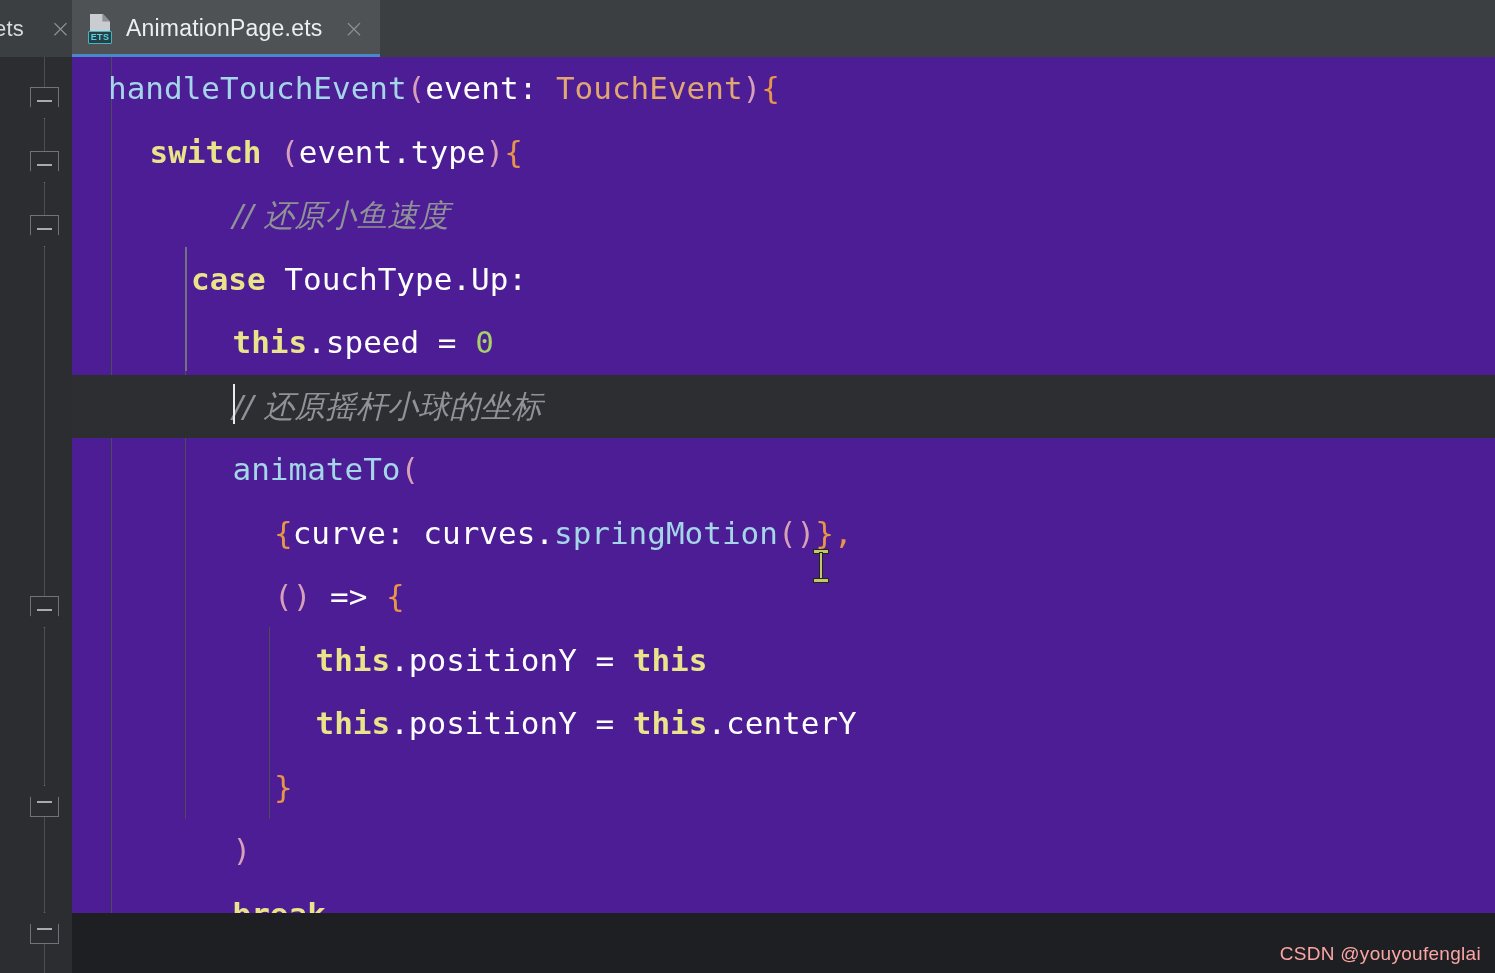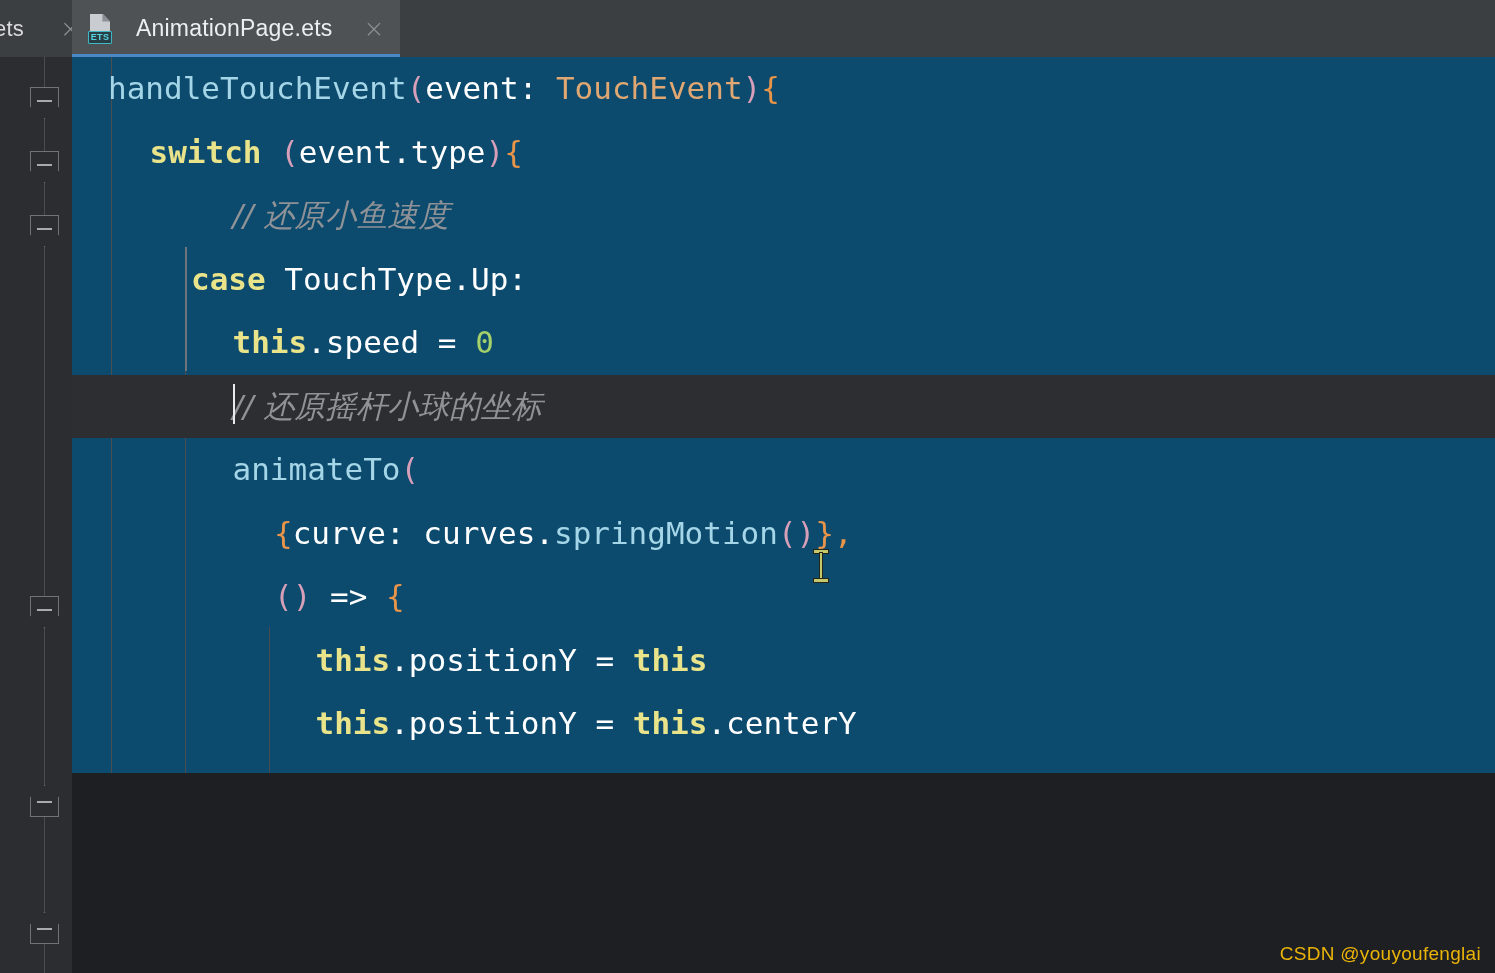--- a/index.html
+++ b/index.html
@@ -22,21 +22,21 @@
   .tabbar {
     position:absolute; top:0; left:0;
     width:1495px; height:57px;
     background:#3c3f41;
     display:flex; align-items:stretch;
   }
   .tab {
     display:flex; align-items:center;
     height:57px;
     padding:0 16px;
-    gap:22px;
+    gap:12px;
     position:relative;
     font-family:"Liberation Sans", sans-serif;
     white-space:nowrap;
   }
   .tab.partial {
     background:#3c3f41;
     padding-left:0;
     width:72px;
     overflow:hidden;
     justify-content:flex-start;
@@ -117,22 +117,22 @@
   
   .gutter-edge {
     position:absolute; top:57px; left:72px;
     width:2px; height:916px;
     background:#1e1f22;
   }
 
   
   .editor {
     position:absolute; top:57px; left:72px;
-    width:1423px; height:716px;
-    background:#0c4a6e;
+    width:1423px; height:856px;
+    background:#4c1d95;
     overflow:hidden;
   }
 
   .line {
     position:relative;
     height:63.5px;
     display:flex; align-items:center;
     white-space:pre;
     font-family:"DejaVu Sans Mono", monospace;
     font-size:31px;
@@ -190,21 +190,21 @@
     border:1px solid #25261a;
   }
   .mouse-ibeam .cap.top { top:0; }
   .mouse-ibeam .cap.bot { bottom:0; }
 
   
   .watermark {
     position:absolute; right:14px; bottom:8px;
     font-family:"Liberation Sans", sans-serif;
     font-size:19px;
-    color:#eab308;
+    color:#fca5a5;
     letter-spacing:.3px;
   }
 </style>
 </head>
 <body>
 
 <div class="ide">
 
   <div class="tabbar">
 

